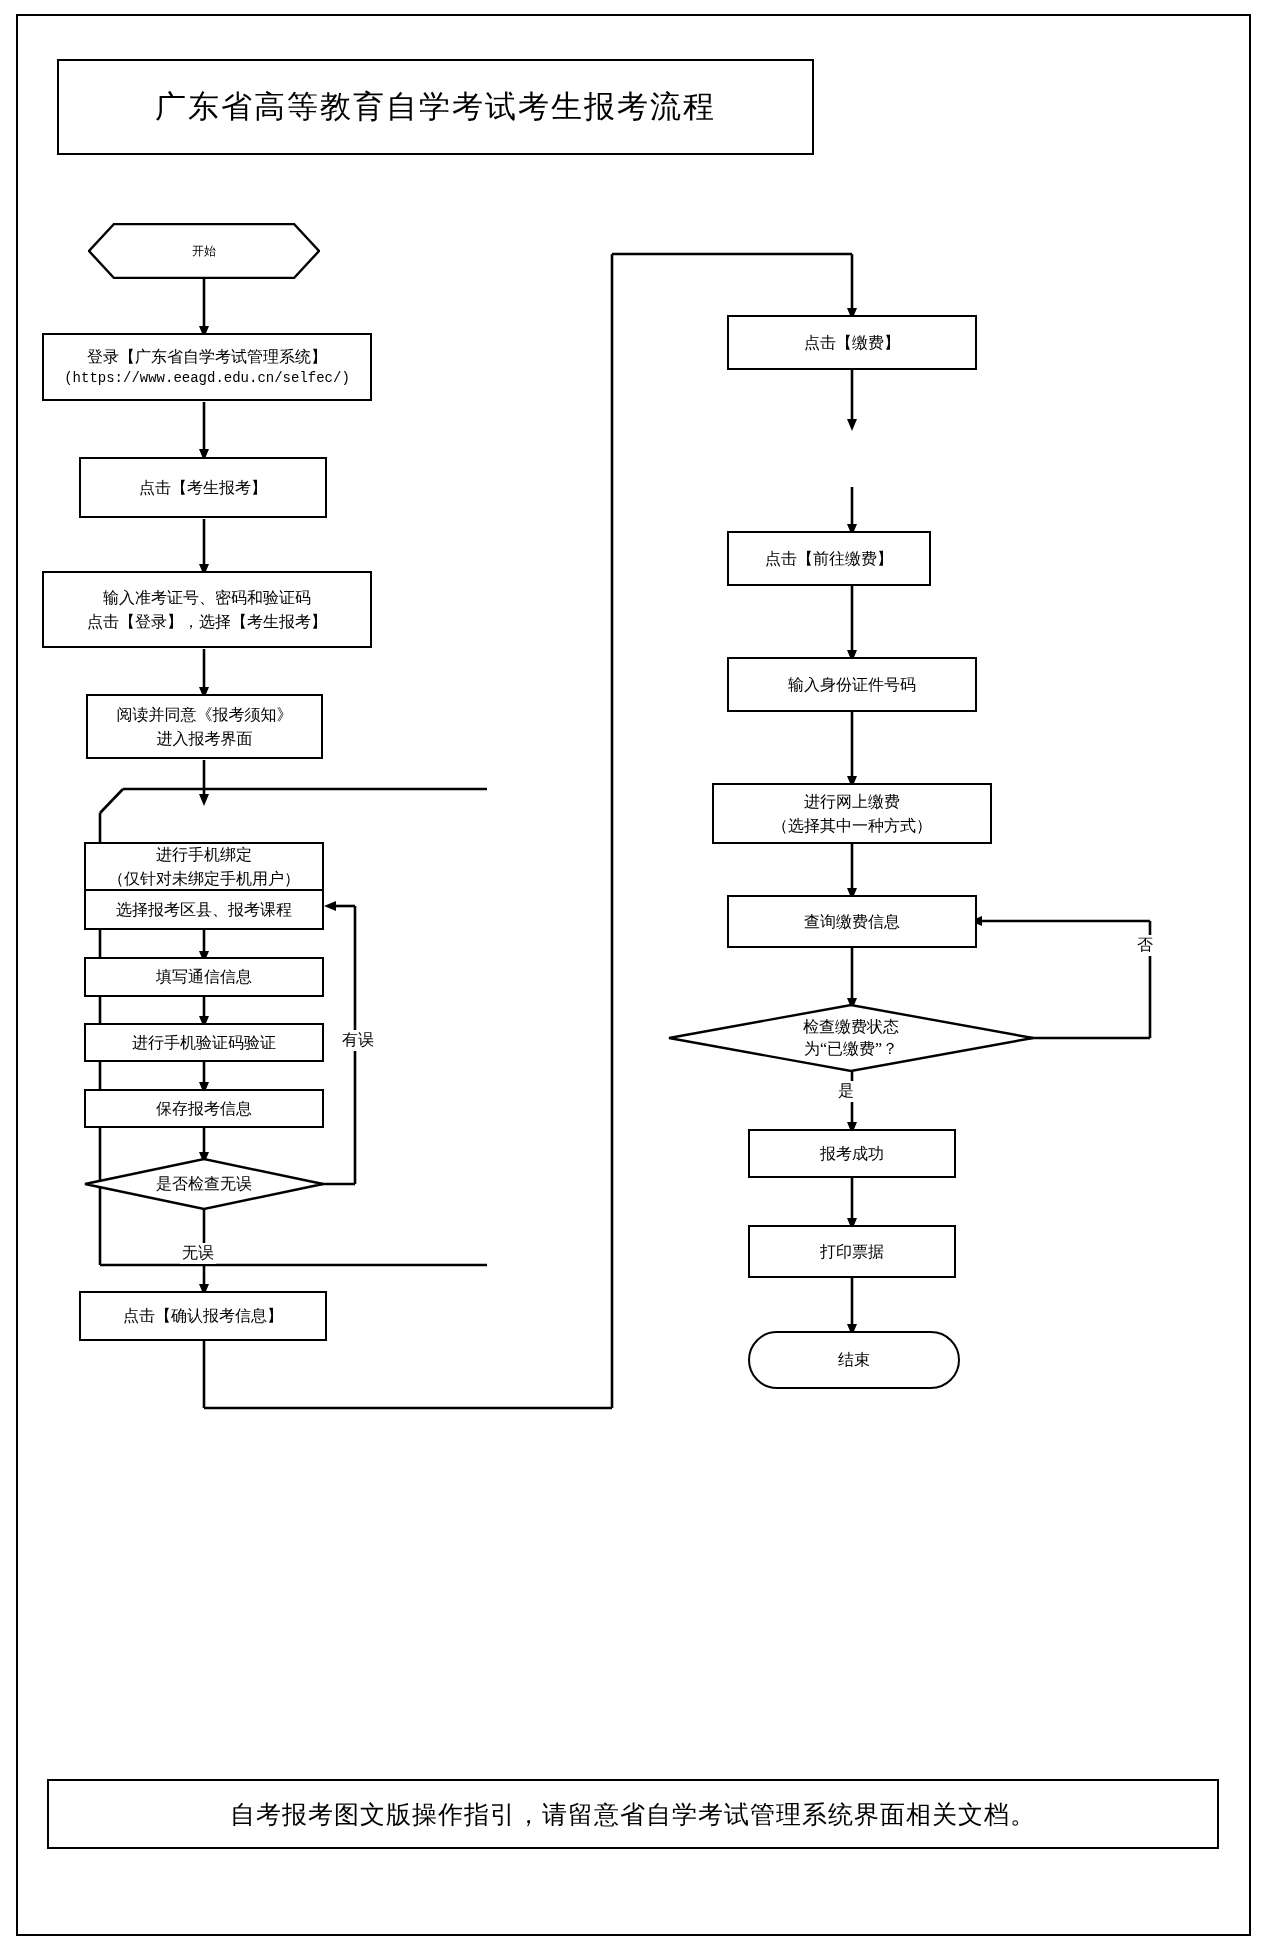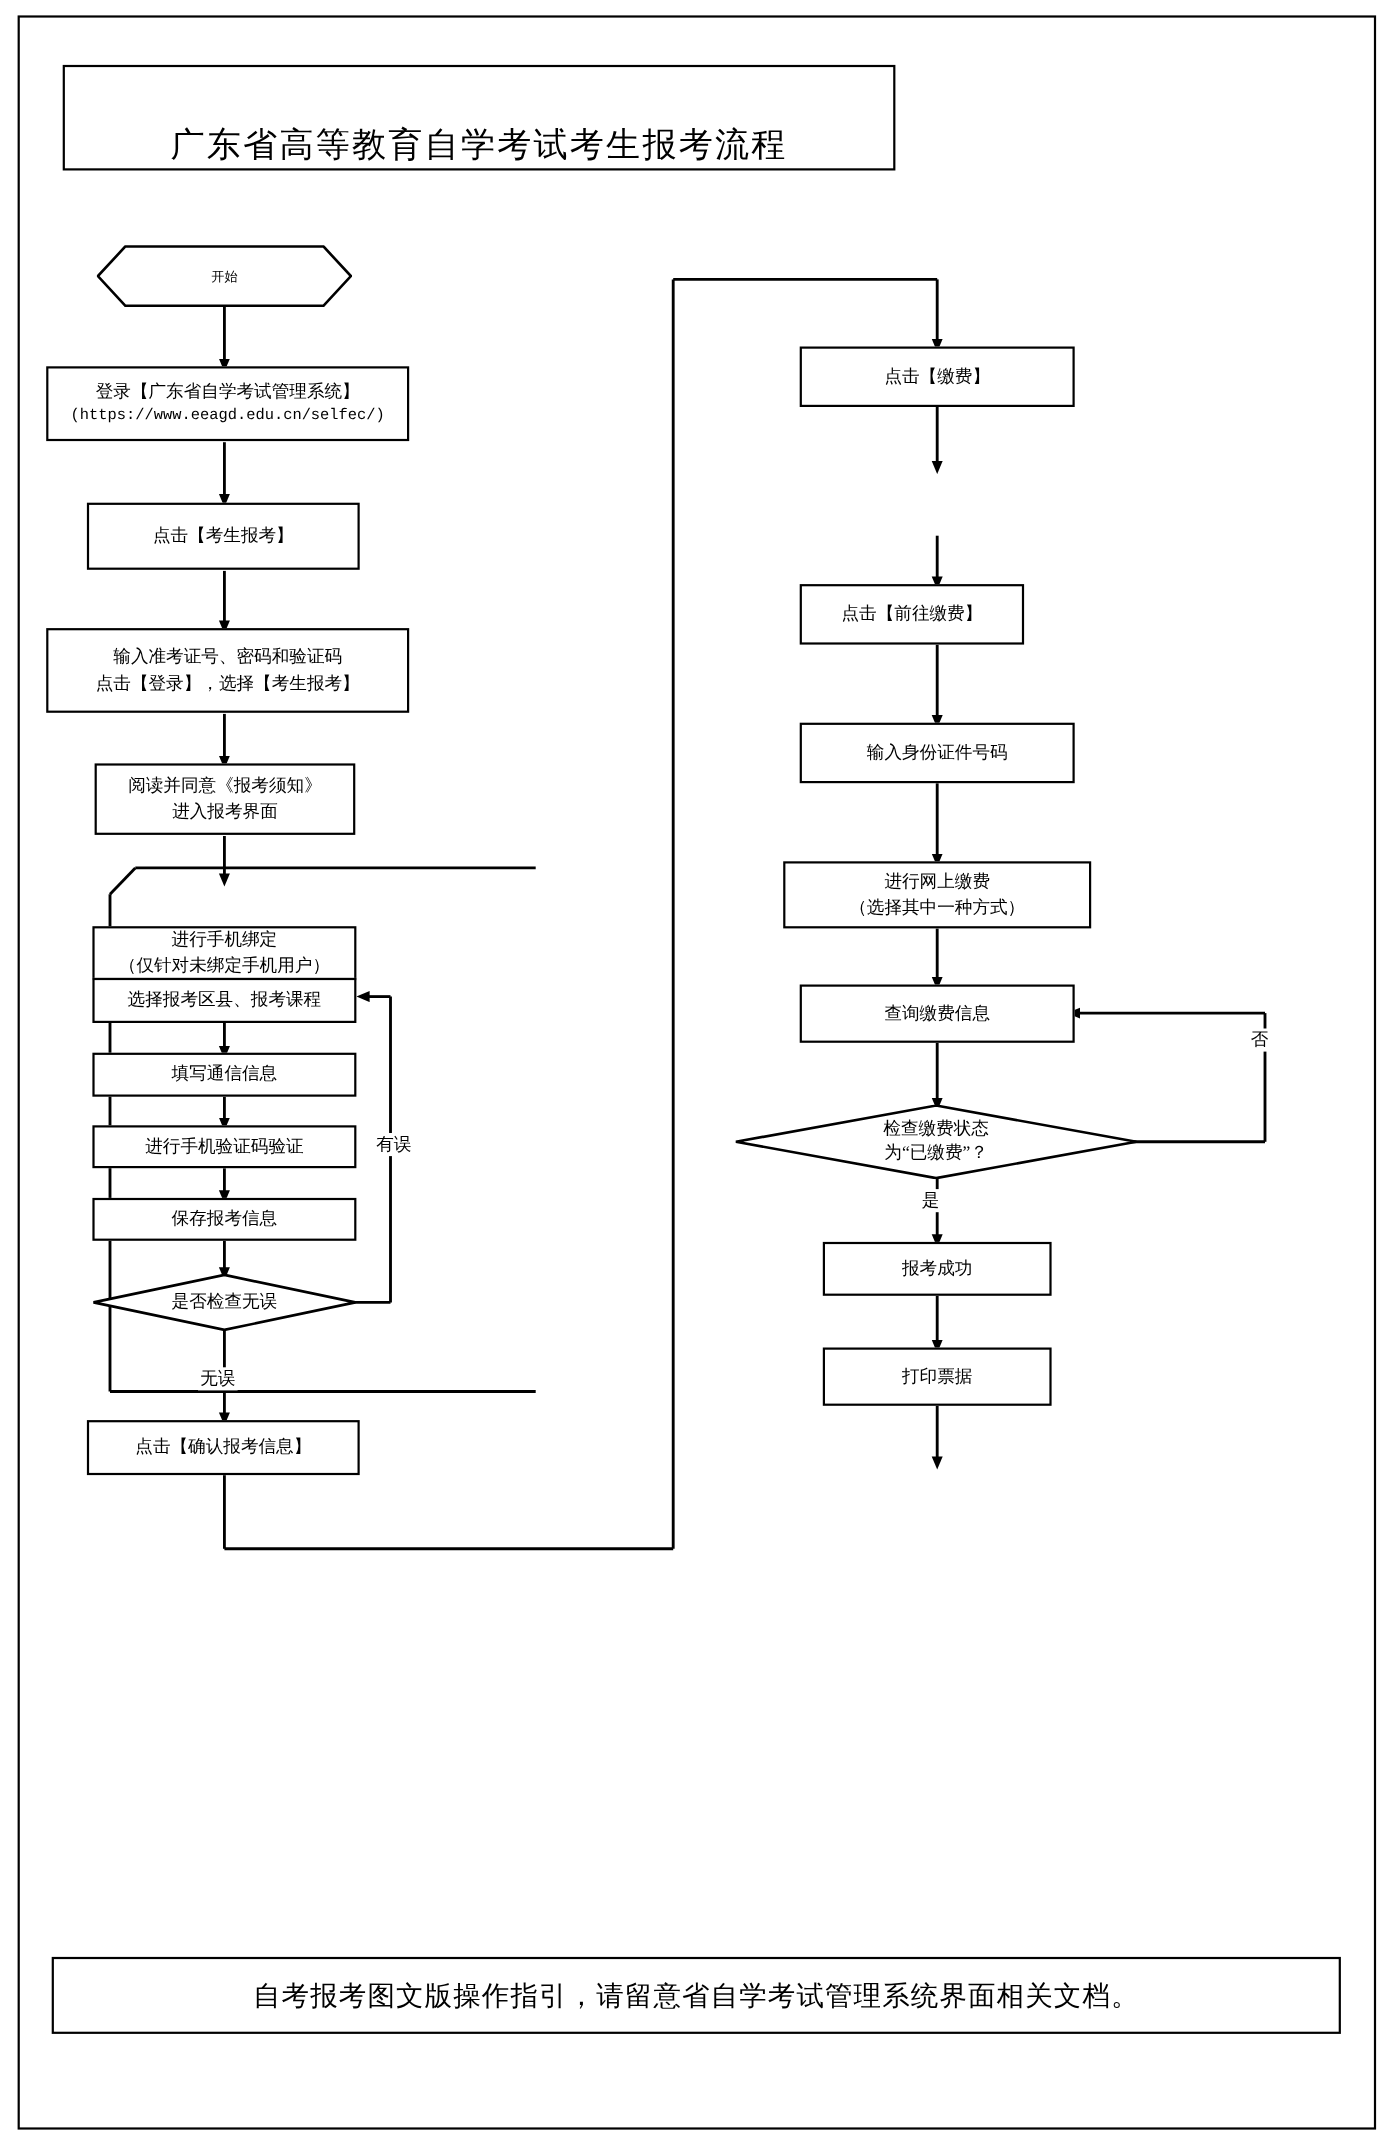--- a/index.html
+++ b/index.html
@@ -1,20 +1,20 @@
 <!DOCTYPE html>
 <html><head>
 <meta charset="utf-8">
 <style>
   html,body{margin:0;padding:0;background:#ffffff;}
   body{font-family:"Liberation Sans","DejaVu Sans",sans-serif;}
   #page{position:relative;width:1269px;height:1952px;background:#fff;overflow:hidden;}
   .frame{position:absolute;left:16px;top:14px;width:1235px;height:1922px;border:2px solid #000;box-sizing:border-box;}
   .titlebox{position:absolute;left:57px;top:59px;width:757px;height:96px;border:2px solid #000;box-sizing:border-box;
-            display:flex;align-items:flex-end;justify-content:center;}
+            display:flex;align-items:center;justify-content:center;}
   .titlebox span{font-family:"Liberation Serif","DejaVu Serif",serif;font-size:31px;letter-spacing:2px;color:#000;}
   .footbox{position:absolute;left:47px;top:1779px;width:1172px;height:70px;border:2px solid #000;box-sizing:border-box;
            display:flex;align-items:center;justify-content:center;}
   .footbox span{font-family:Liberation Sans, sans-serif;font-size:25px;letter-spacing:1px;color:#000;text-align:center;}
 
   .node{position:absolute;box-sizing:border-box;display:flex;align-items:center;justify-content:center;
         text-align:center;font-family:"Liberation Serif","DejaVu Serif",serif;font-size:16px;color:#000;line-height:1.45;}
   .proc{border:2px solid #000;background:#fff;}
   .mono{font-family:"Liberation Mono","DejaVu Sans Mono",monospace;font-size:14px;}
 
@@ -192,20 +192,23 @@
   </div>
 
   <div class="node proc" style="left:748px;top:1129px;width:208px;height:49px;">
     <span>报考成功</span>
   </div>
 
   <div class="node proc" style="left:748px;top:1225px;width:208px;height:53px;">
     <span>打印票据</span>
   </div>
 
+  <div class="term" style="left:748px;top:1331px;width:208px;height:54px;">
+    <span>结束</span>
+  </div>
 
   <div class="edgelbl" style="left:1135px;top:935px;">否</div>
   <div class="edgelbl" style="left:836px;top:1081px;">是</div>
 
   <div class="footbox">
     <span>自考报考图文版操作指引，请留意省自学考试管理系统界面相关文档。</span>
   </div>
 
 </div>
 

